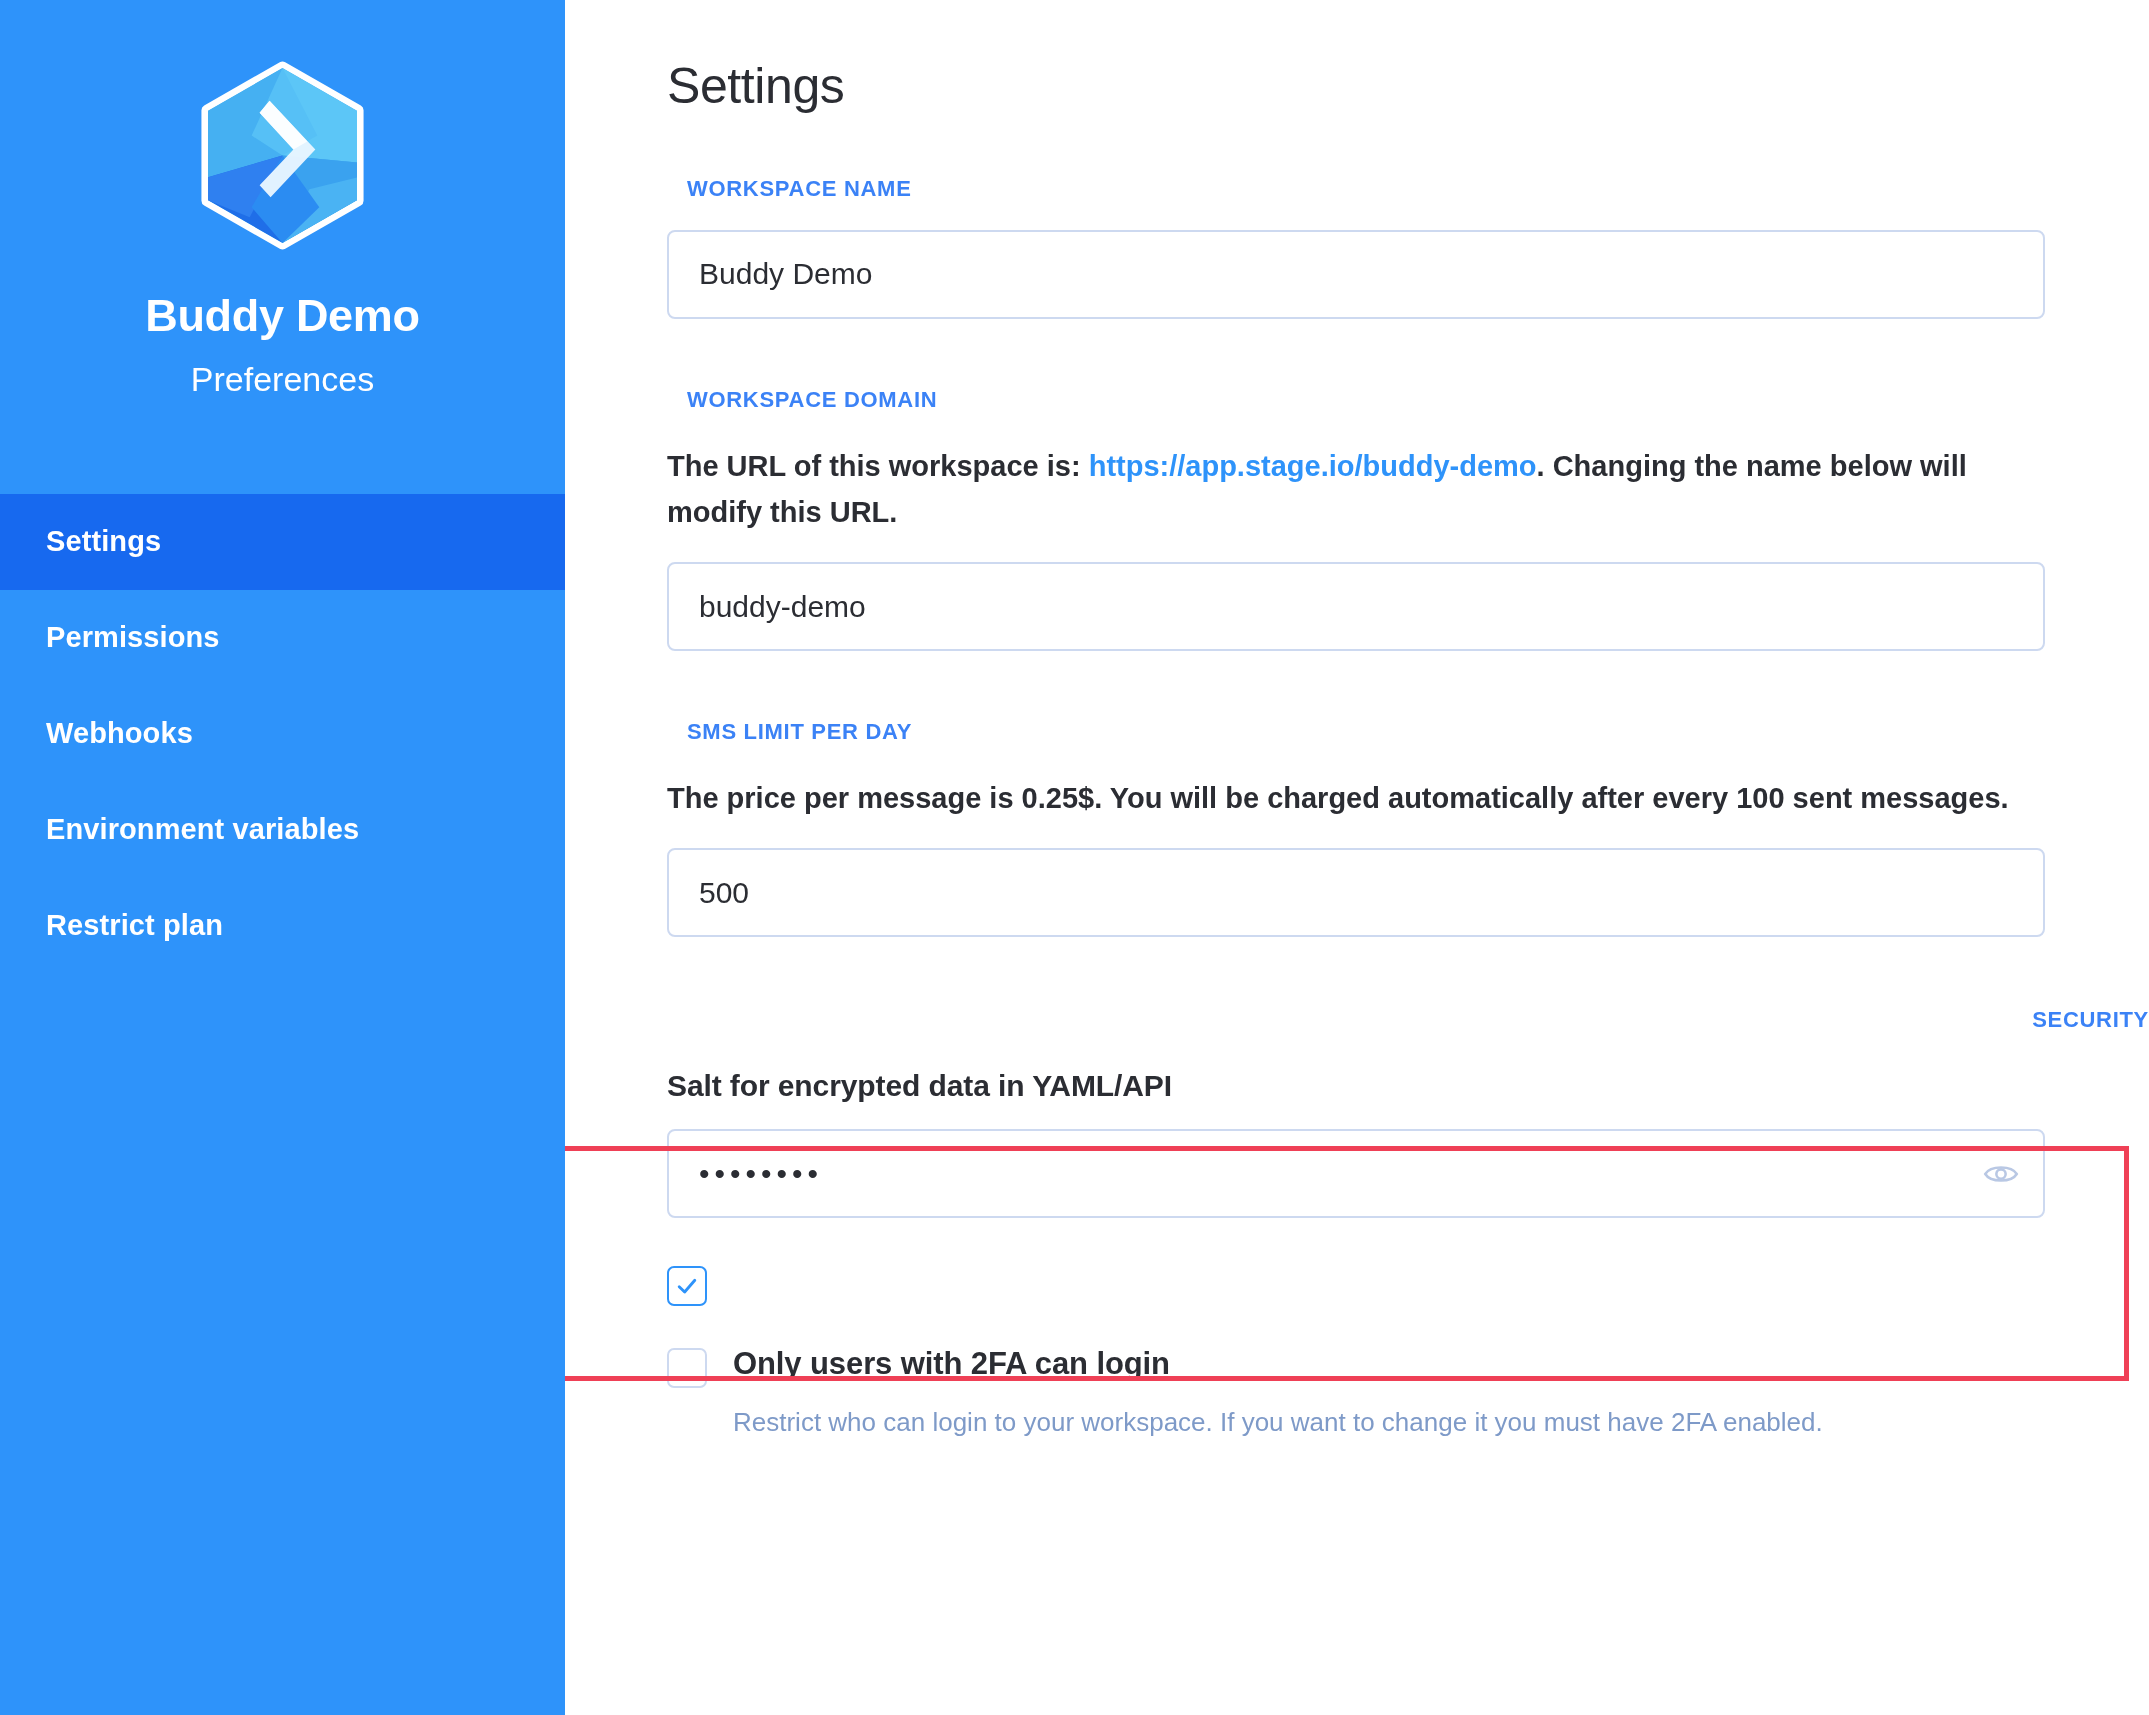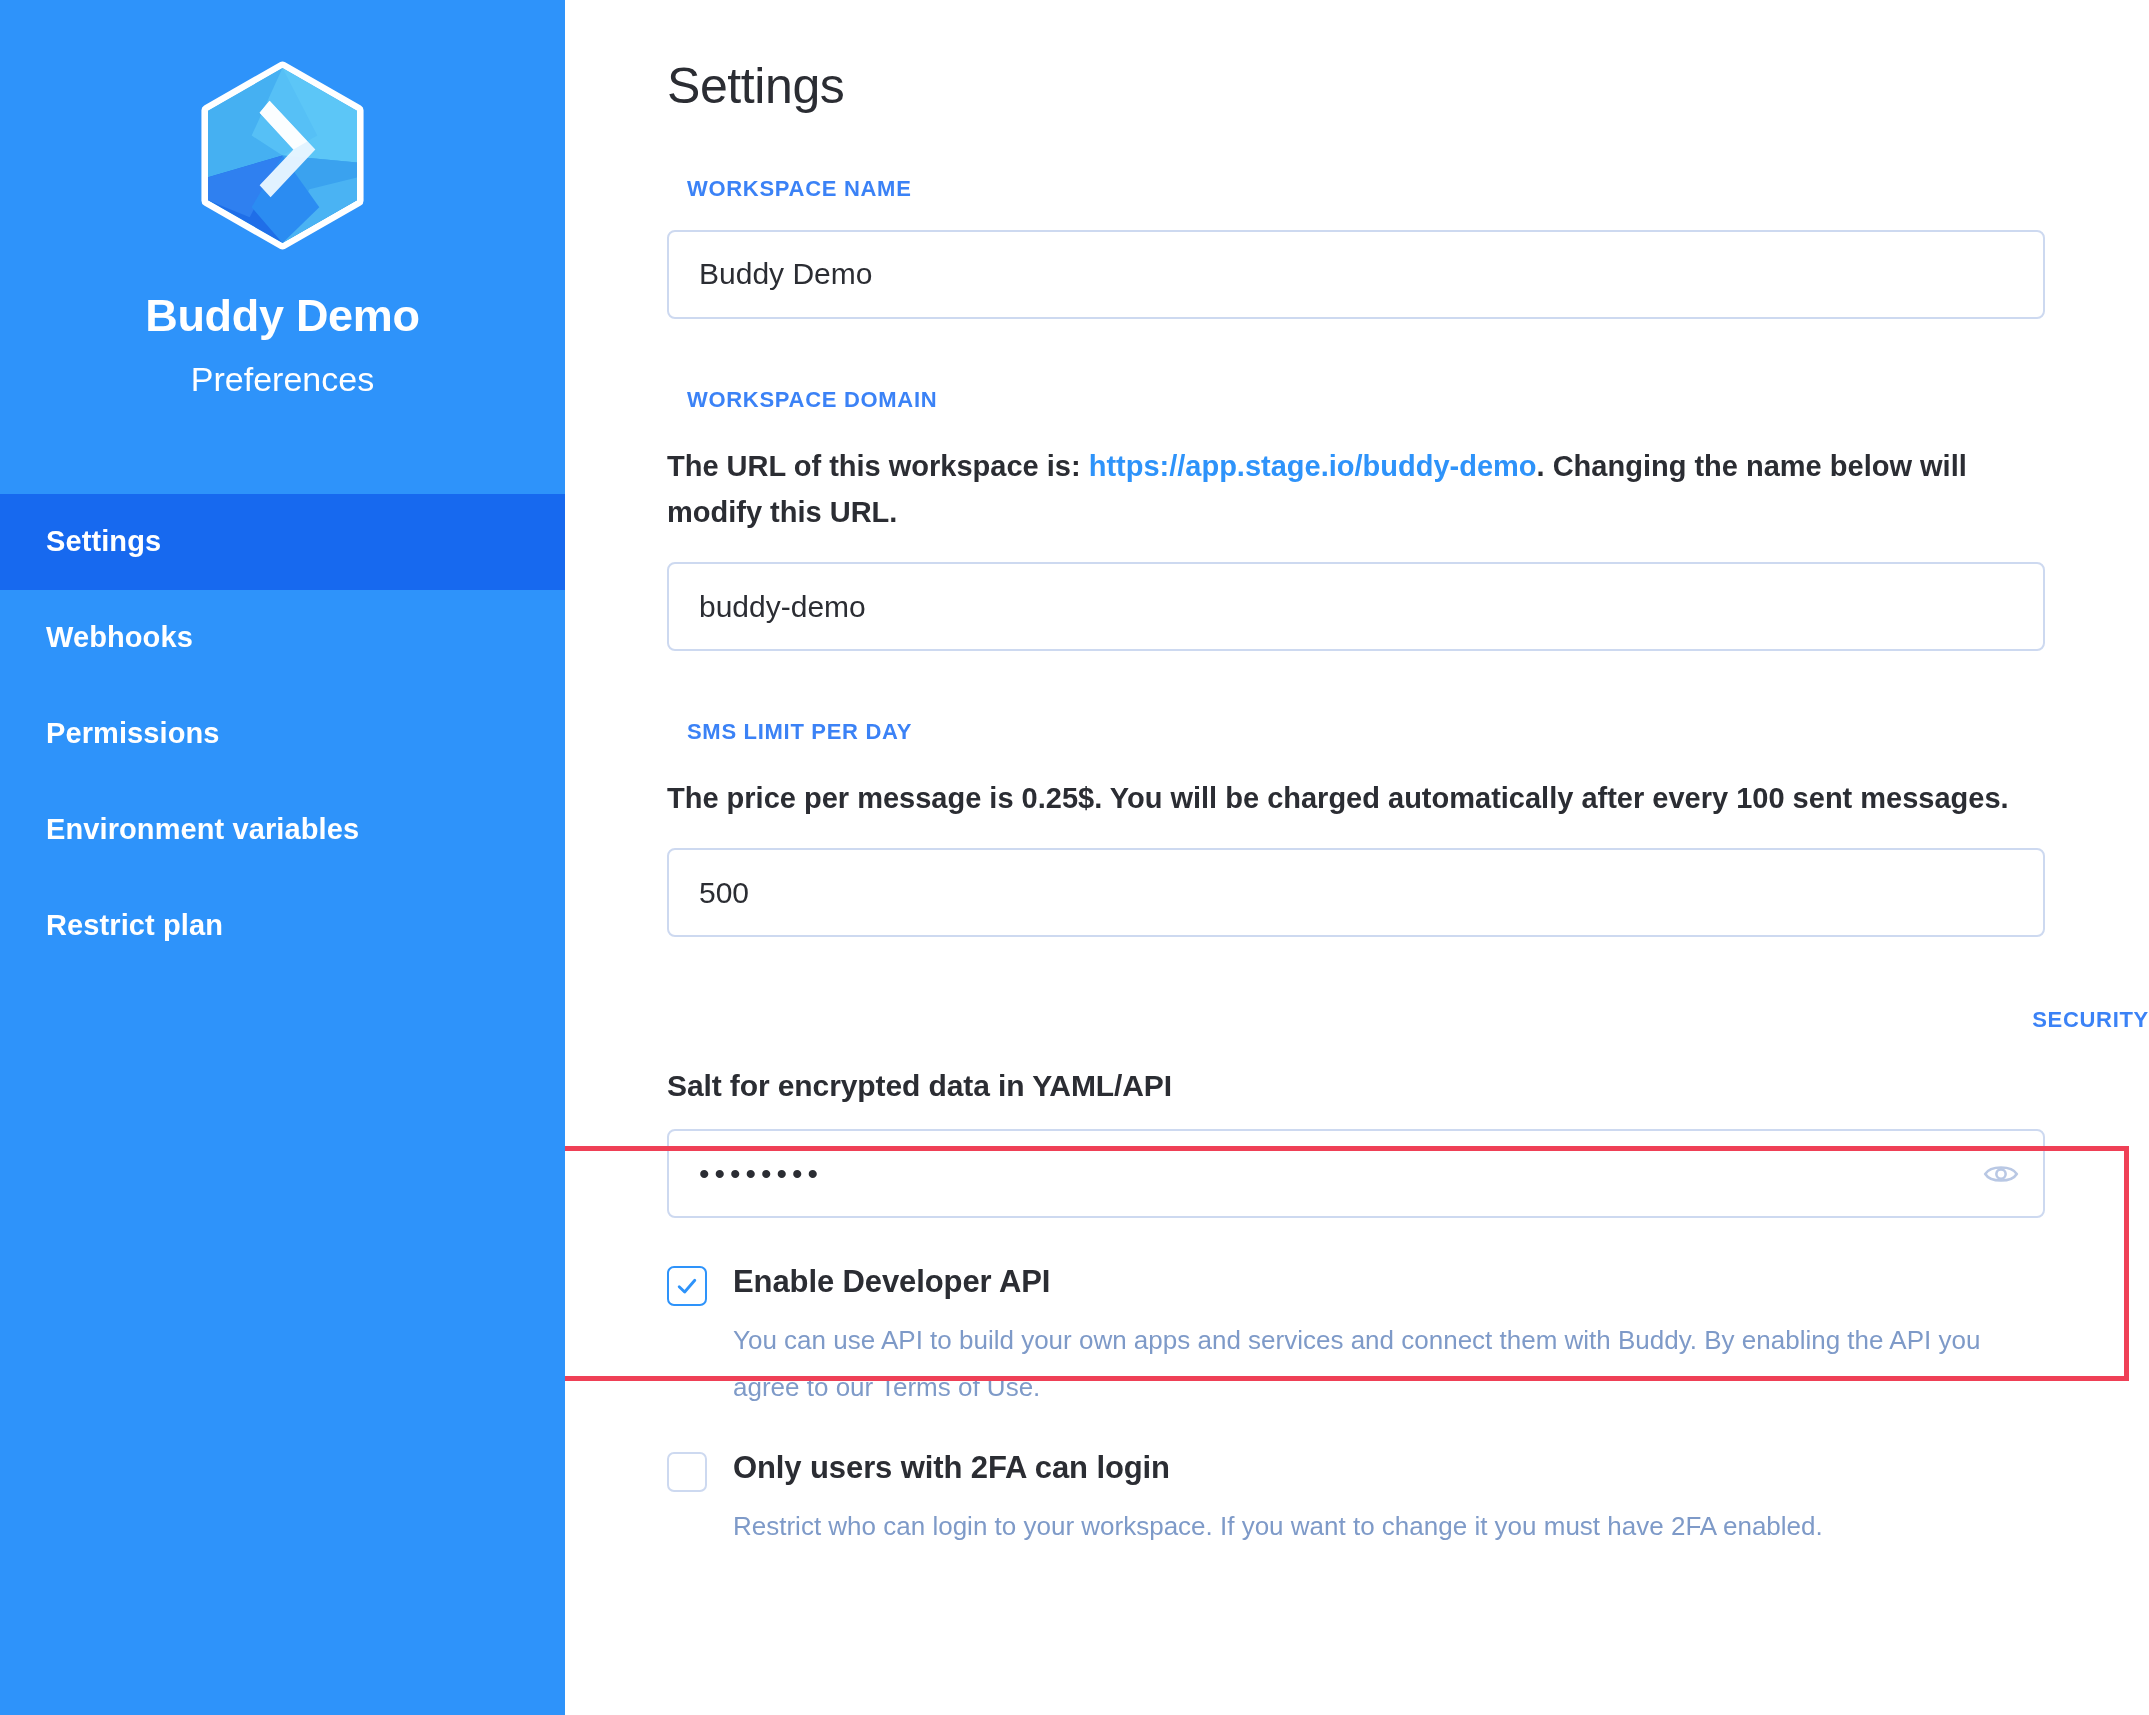--- a/index.html
+++ b/index.html
@@ -303,24 +303,24 @@
       </span>
       <div class="brand-title">Buddy Demo</div>
       <div class="brand-sub">Preferences</div>
     </div>
 
     <nav class="nav">
       <div class="nav-item active">
         <span>Settings</span>
       </div>
       <div class="nav-item">
+        <span>Permissions</span>
+      </div>
+      <div class="nav-item">
         <span>Webhooks</span>
-      </div>
-      <div class="nav-item">
-        <span>Permissions</span>
       </div>
       <div class="nav-item">
         <span>Environment variables</span>
       </div>
       <div class="nav-item">
         <span>Restrict plan</span>
       </div>
     </nav>
   </aside>
 
@@ -358,24 +358,20 @@
     </div>
 
     <div class="checks">
 
       <div class="check-row">
         <div class="cbox checked">
           <svg viewBox="0 0 20 20" width="26" height="26" aria-hidden="true">
             <polyline points="4,10.5 8.2,14.6 16,5.6" fill="none" stroke="#2e93fa" stroke-width="2.2" stroke-linecap="round" stroke-linejoin="round"></polyline>
           </svg>
         </div>
-        <div class="check-body">
-          <div class="check-title">Enable Developer API</div>
-          <div class="check-desc">You can use API to build your own apps and services and connect them with Buddy. By enabling the API you agree to our Terms of Use.</div>
-        </div>
       </div>
 
       <div class="check-row">
         <div class="cbox"></div>
         <div class="check-body">
           <div class="check-title">Only users with 2FA can login</div>
           <div class="check-desc">Restrict who can login to your workspace. If you want to change it you must have 2FA enabled.</div>
         </div>
       </div>
 

